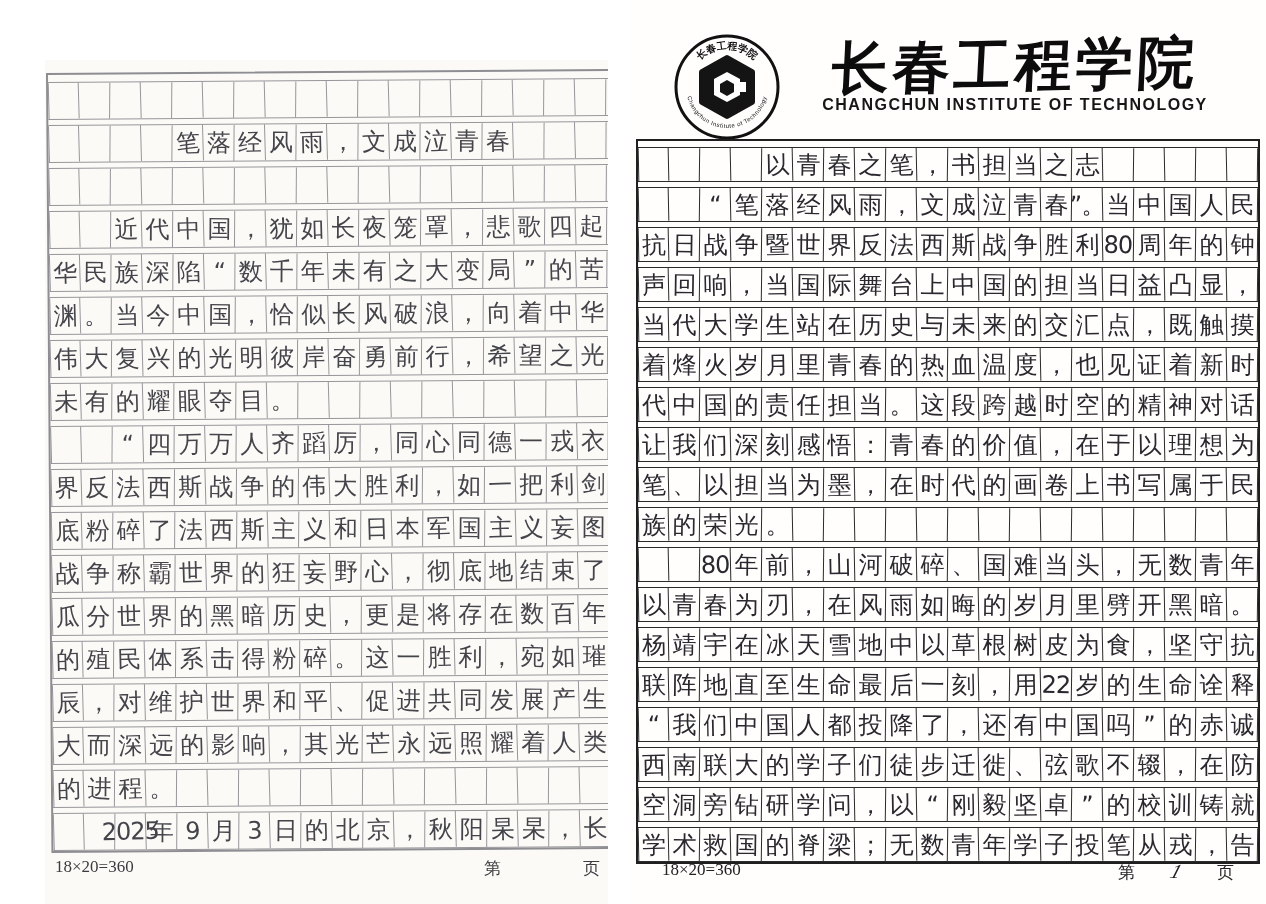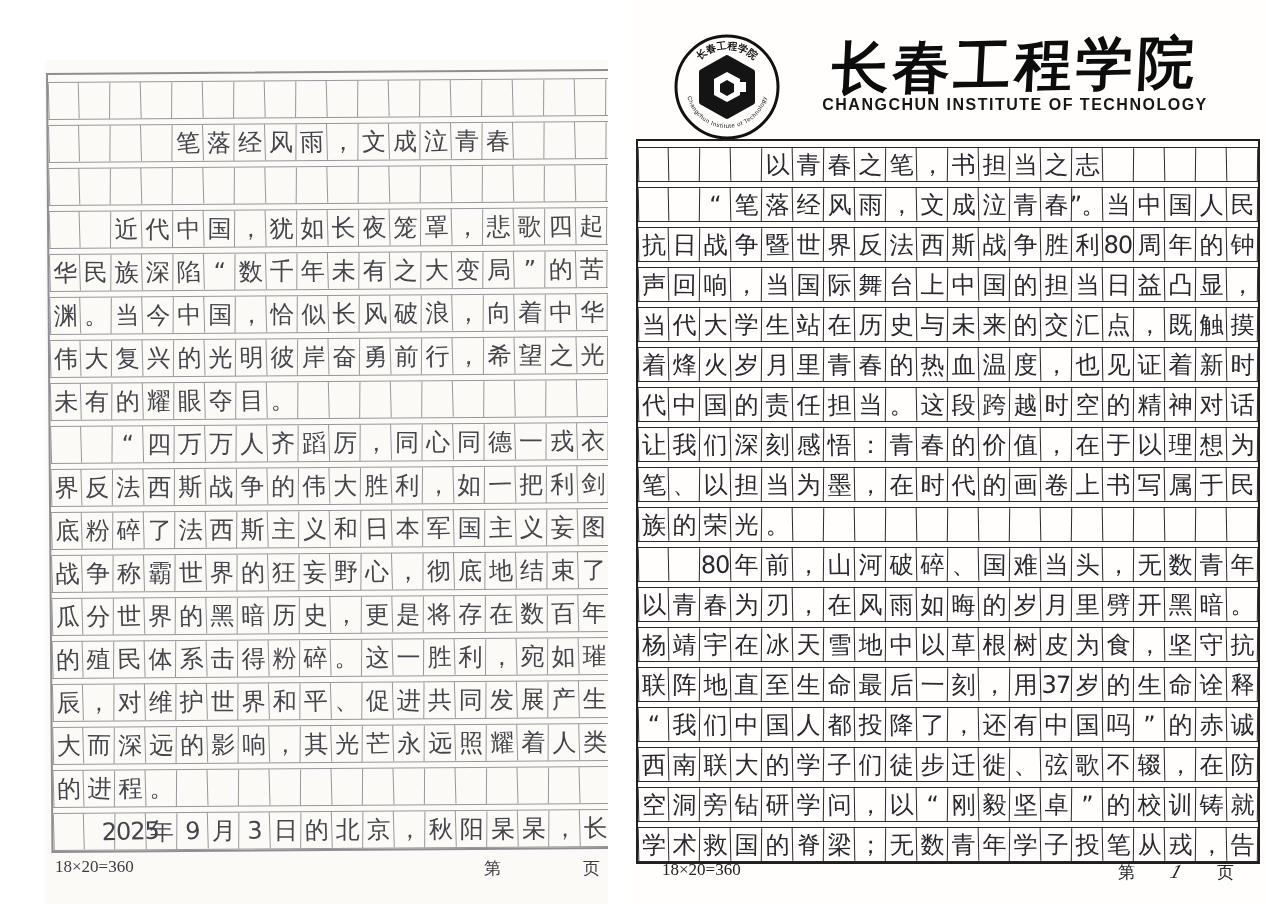--- a/index.html
+++ b/index.html
@@ -771,21 +771,21 @@
           <div class="cell">直</div>
           <div class="cell">至</div>
           <div class="cell">生</div>
           <div class="cell">命</div>
           <div class="cell">最</div>
           <div class="cell">后</div>
           <div class="cell">一</div>
           <div class="cell">刻</div>
           <div class="cell">，</div>
           <div class="cell">用</div>
-          <div class="cell">37</div>
+          <div class="cell">22</div>
           <div class="cell">岁</div>
           <div class="cell">的</div>
           <div class="cell">生</div>
           <div class="cell">命</div>
           <div class="cell">诠</div>
           <div class="cell">释</div>
         </div>
         <div class="row">
           <div class="cell">“</div>
           <div class="cell">我</div>

